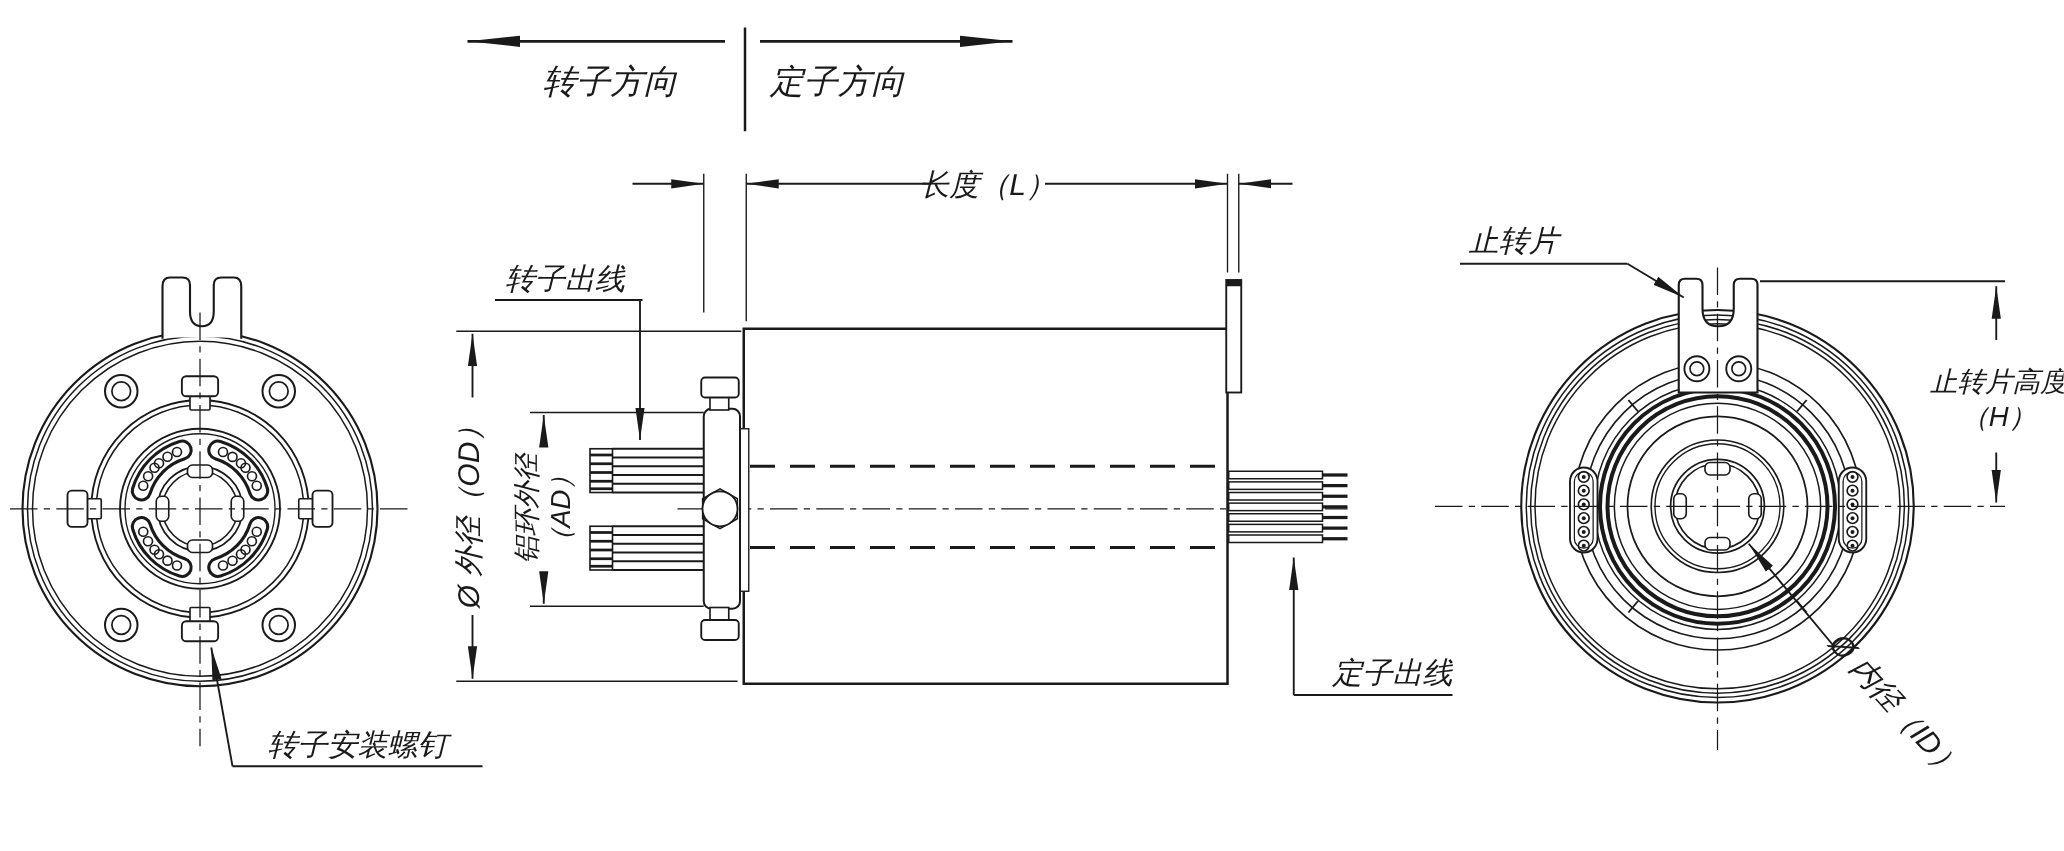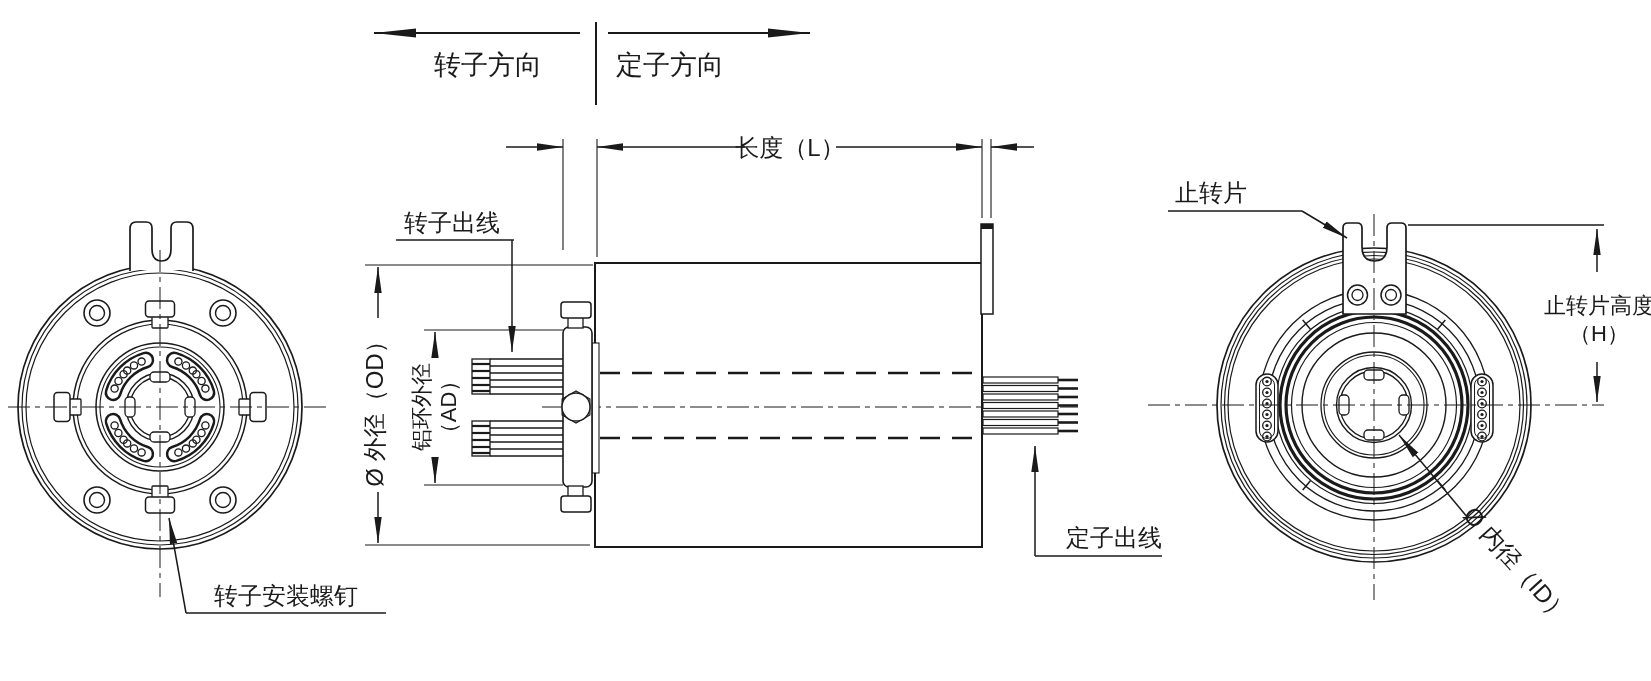--- a/index.html
+++ b/index.html
@@ -1,16 +1,16 @@
 <!DOCTYPE html>
 <html><head>
 <meta charset="utf-8">
 <style>
   html,body{margin:0;padding:0;background:#ffffff;}
-  .canvas{position:relative;width:1651px;height:681px;background:#ffffff;overflow:hidden;}
+  .canvas{position:relative;width:1651px;height:681px;background:#ffffff;overflow:hidden;font-style:italic;}
   svg{position:absolute;left:0;top:0;}
   svg text{font-family:"Liberation Sans","DejaVu Sans",sans-serif;fill:#1a1a1a;}
   .ln{stroke:#1a1a1a;fill:none;}
   .fw{fill:#ffffff;stroke:#1a1a1a;}
   .cl{stroke:#1a1a1a;fill:none;stroke-width:1;stroke-dasharray:22 5 5 5;}
   .hid{stroke:#1a1a1a;fill:none;stroke-width:2.4;stroke-dasharray:20 12;}
   .dim{stroke:#1a1a1a;fill:none;stroke-width:1.5;}
   .ext{stroke:#1a1a1a;fill:none;stroke-width:1.1;}
 </style>
 </head>

